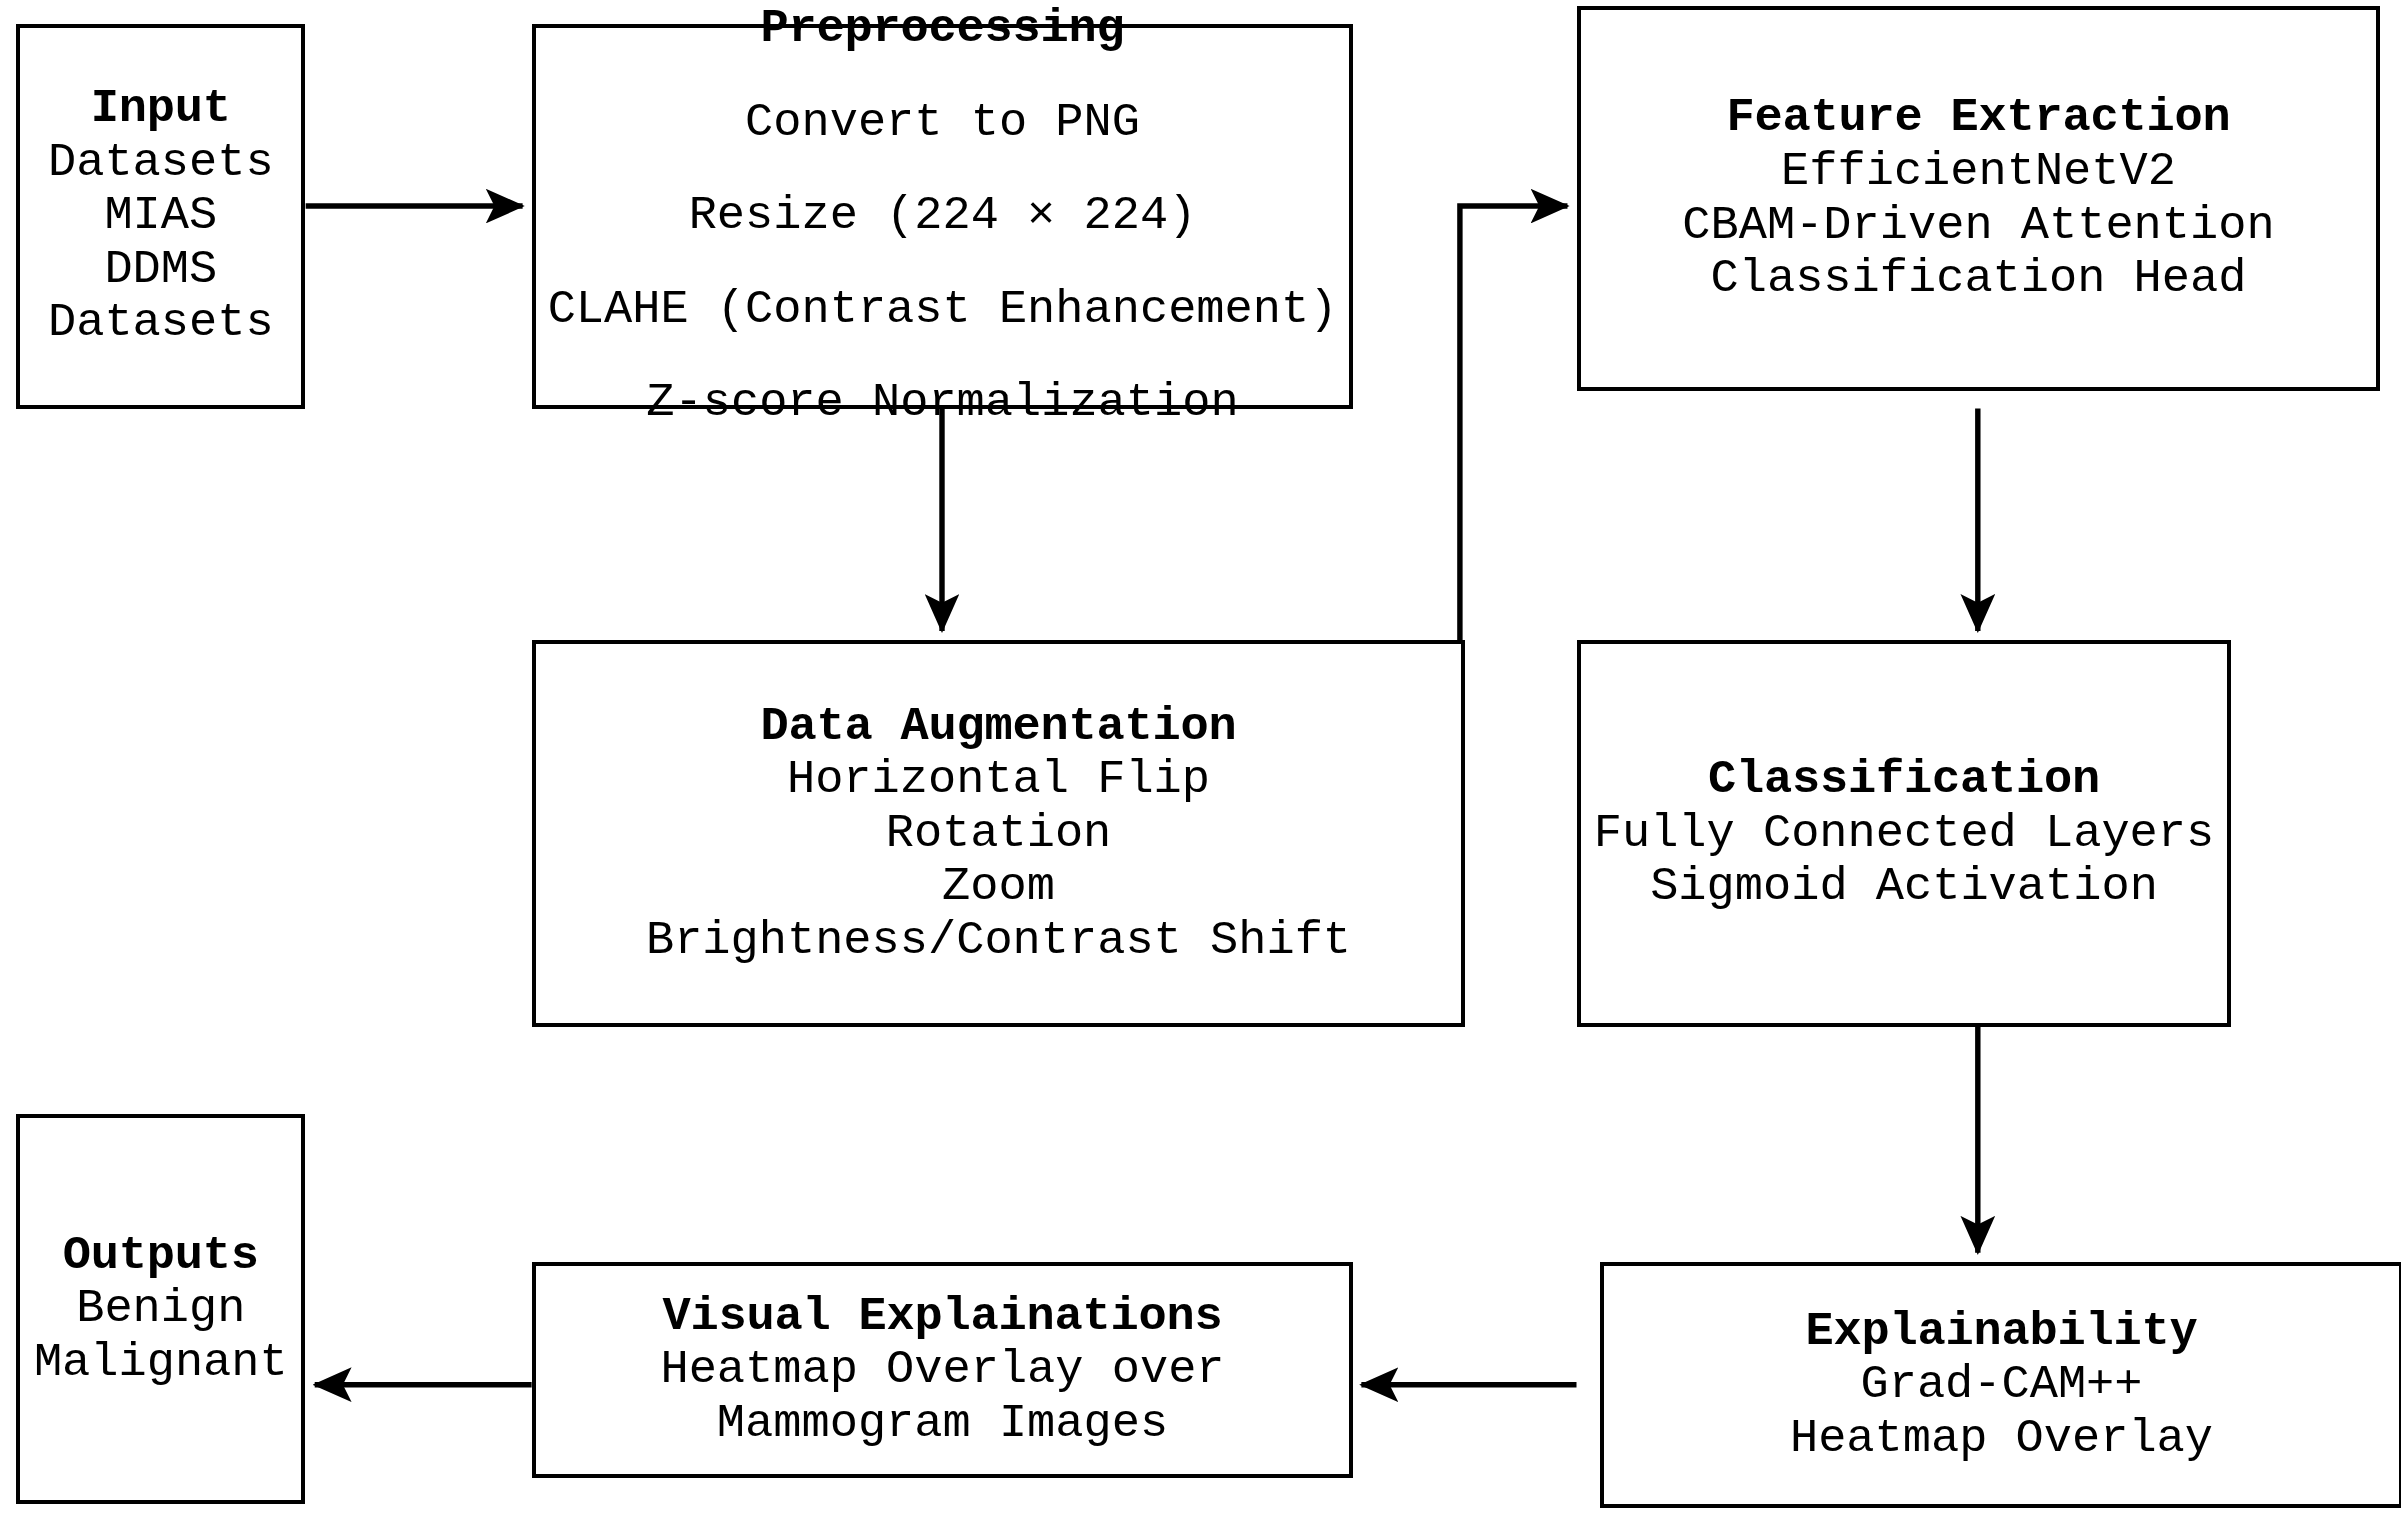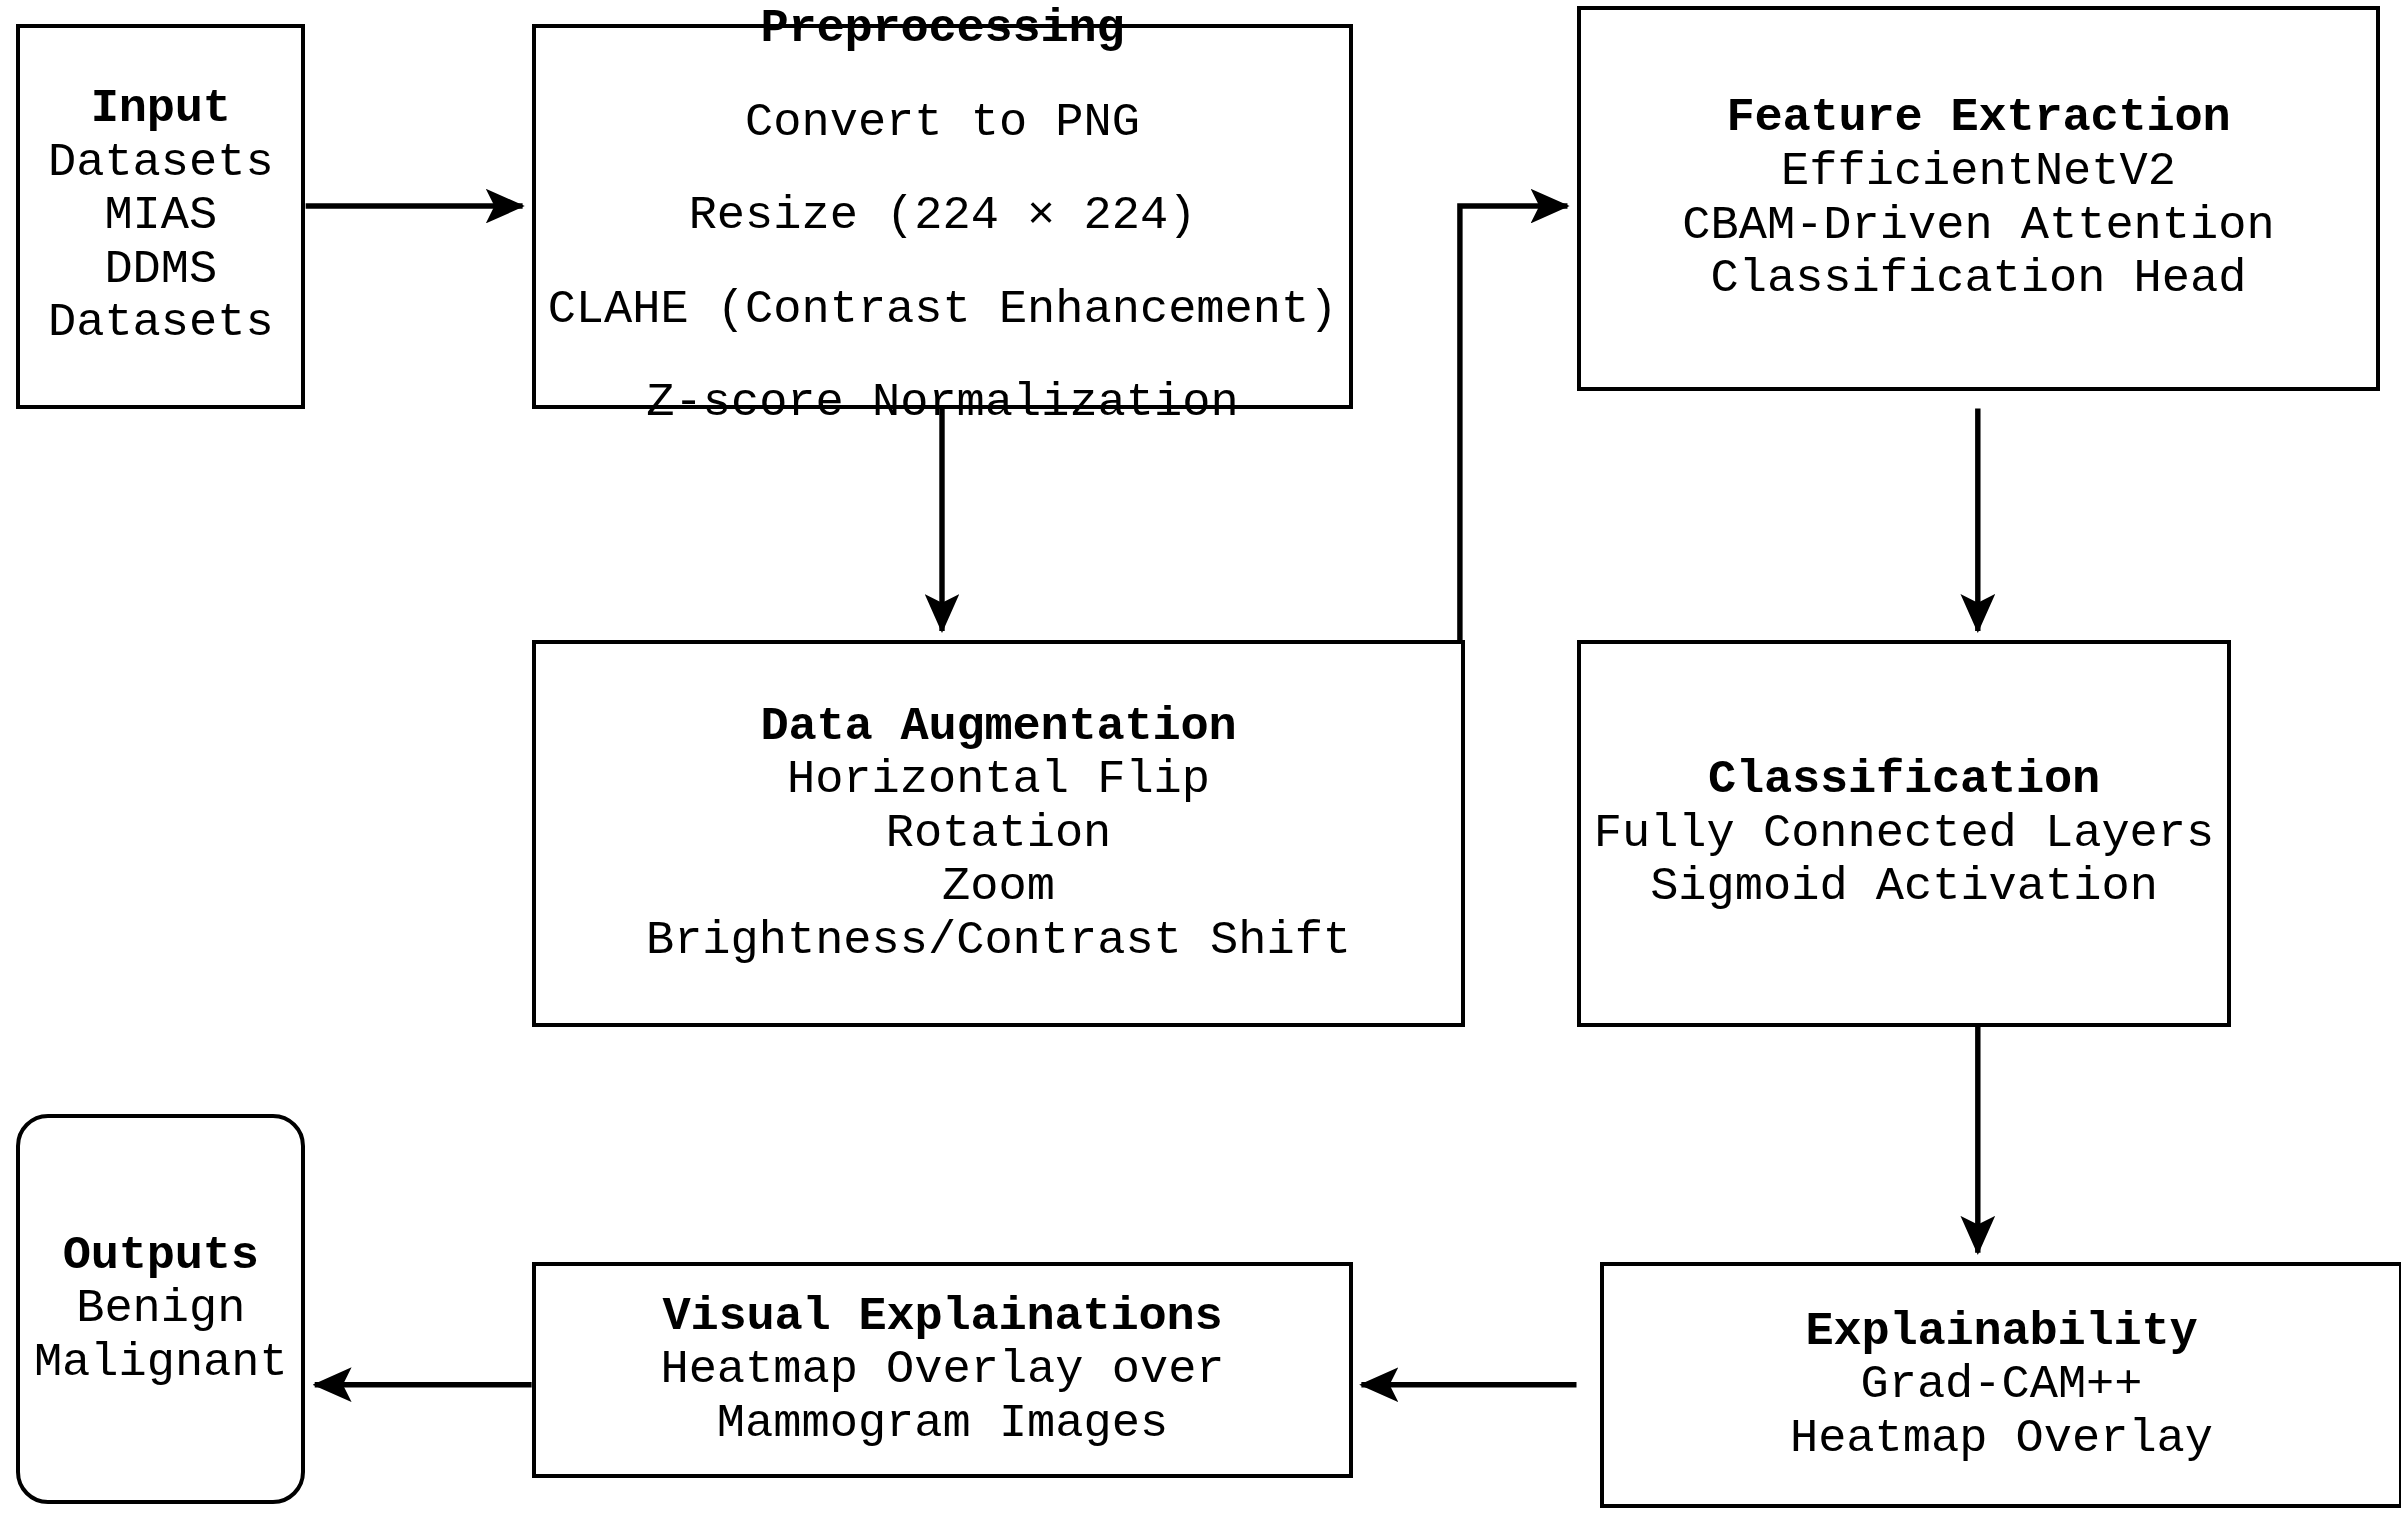--- a/index.html
+++ b/index.html
@@ -39,21 +39,21 @@
     font-weight: normal;
     font-size: 47px;
     white-space: nowrap;
   }
   
   #node-input        { left: 16.3px;   top: 23.5px;   width: 289px;  height: 385px; }
   #node-preprocess   { left: 532px;  top: 23.5px;   width: 821px;  height: 385px; gap: 40px; }
   #node-feature      { left: 1577px; top: 6px;   width: 803px;  height: 385px; }
   #node-augment      { left: 532px;  top: 640px;  width: 933px;  height: 387px; }
   #node-classify     { left: 1577px; top: 640px;  width: 654px;  height: 387px; }
-  #node-outputs      { left: 16.3px;   top: 1114px; width: 289px;  height: 390px; border-radius: 32px; }
+  #node-outputs      { left: 16.3px;   top: 1114px; width: 289px;  height: 390px; }
   #node-visual       { left: 532px;  top: 1262px; width: 821px;  height: 216px; }
   #node-explain      { left: 1577px; top: 1262px; width: 803px;  height: 246px; margin-left: 23px; }
 
   #edges {
     position: absolute;
     left: 0; top: 0;
     width: 2401px;
     height: 1523px;
     pointer-events: none;
   }

